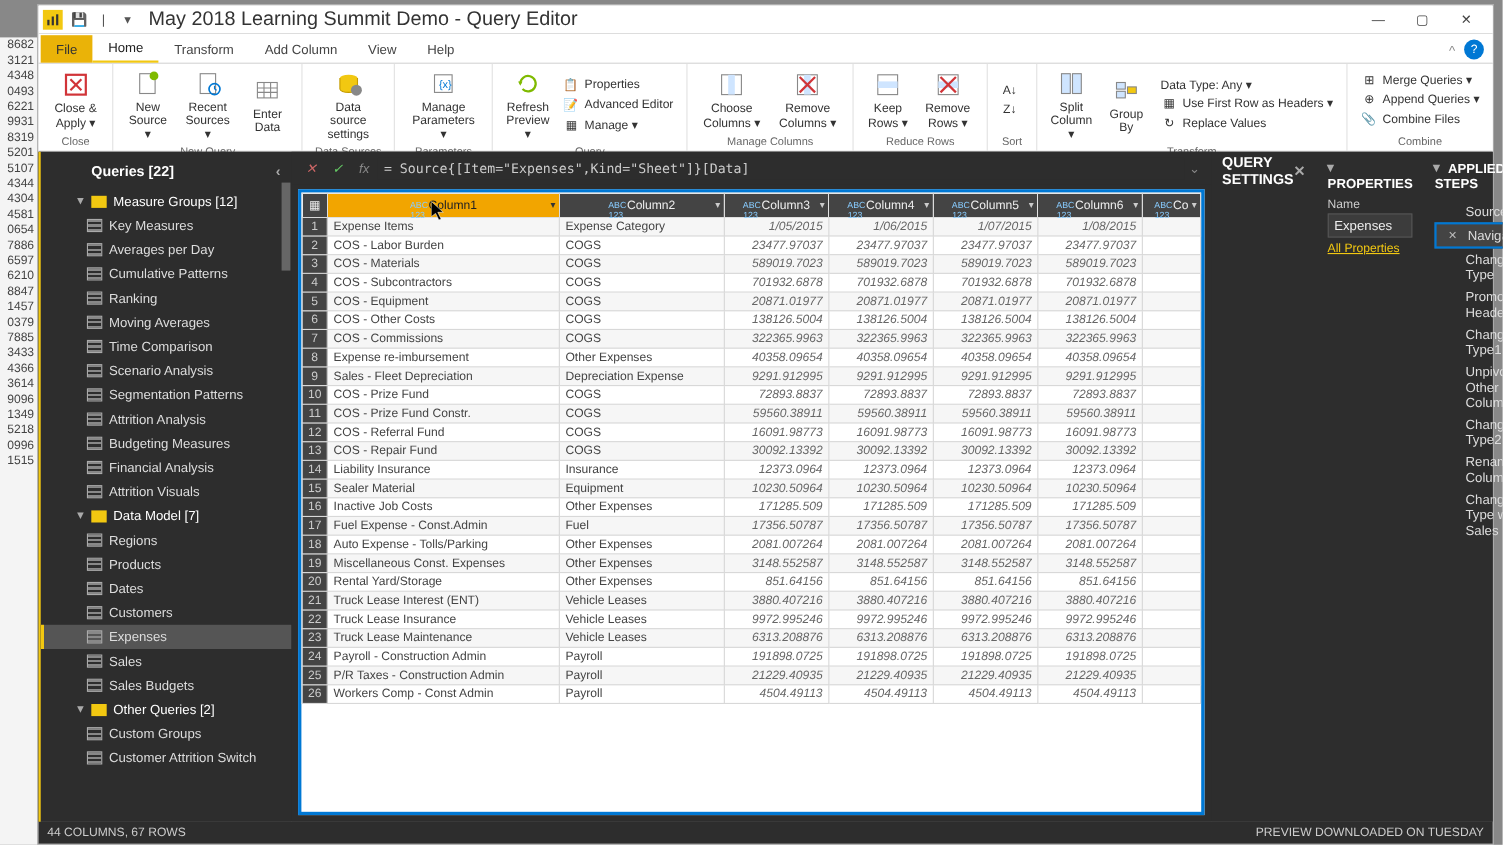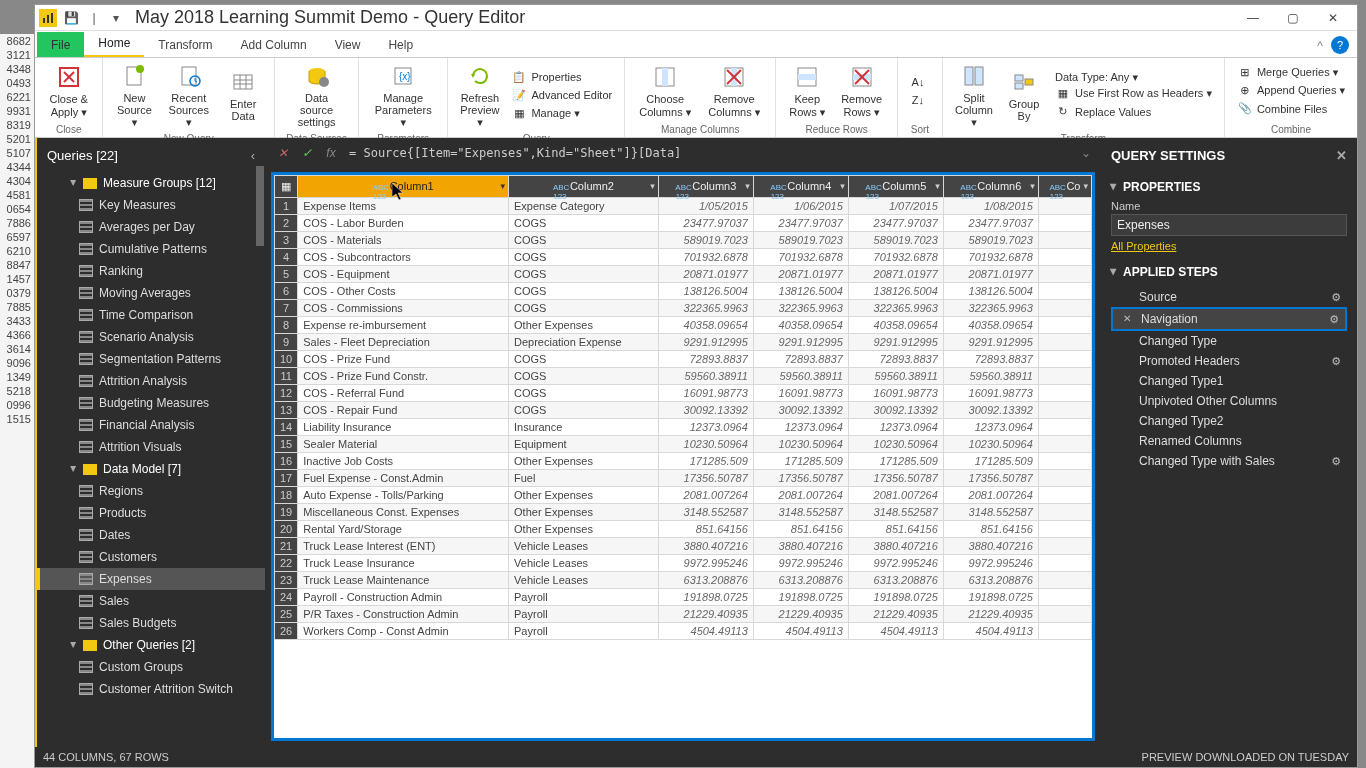--- a/index.html
+++ b/index.html
@@ -15,42 +15,42 @@
 .titlebar { height: 26px; background: #fff; display: flex; align-items: center; padding: 0 4px; border-bottom: 1px solid #ddd; }
 .titlebar .icon { width: 18px; height: 18px; background: #f2c811; margin-right: 4px; display:flex; align-items:center; justify-content:center; font-size:10px; }
 .titlebar .qat { width: 16px; height: 16px; margin: 0 3px; display:flex; align-items:center; justify-content:center; color:#555; }
 .titlebar .titletext { margin-left: 8px; font-size: 18px; color: #333; }
 .titlebar .spacer { flex: 1; }
 .titlebar .winbtn { width: 40px; height: 24px; display:flex; align-items:center; justify-content:center; color:#444; font-size:12px; }
 
 
 .tabs { height: 27px; display: flex; align-items: flex-end; border-bottom: 1px solid #ccc; padding-left: 2px; background: #fff; }
 .tabs .tab { padding: 6px 14px 5px; font-size: 12px; color: #444; cursor: pointer; }
-.tabs .tab.file { background: #22c55e; color: #333; }
+.tabs .tab.file { background: #eab308; color: #333; }
 .tabs .tab.active { border-bottom: 2px solid #f2c811; color: #222; }
 .tabs .help { margin-left: auto; width: 18px; height: 18px; border-radius: 50%; background: #0078d4; color: #fff; display:flex; align-items:center; justify-content:center; font-size:11px; margin-right:8px; margin-bottom:3px; }
 
 
 .ribbon { height: 80px; background: #fff; border-bottom: 1px solid #ccc; display: flex; }
 .rgroup { border-right: 1px solid #e1e1e1; display: flex; flex-direction: column; }
 .rgroup .btns { flex:1; display: flex; align-items: center; padding: 2px 6px; }
 .rgroup .label { font-size: 10px; color: #666; text-align: center; padding: 1px 0 2px; }
 .rbtn { display:flex; flex-direction:column; align-items:center; justify-content:center; padding: 2px 6px; font-size: 11px; color:#333; min-width:50px; }
 .rbtn .ico { width: 28px; height: 28px; margin-bottom: 2px; display:flex; align-items:center; justify-content:center; }
 .rbtn .txt { text-align:center; line-height:1.1; }
 .smallstack { display:flex; flex-direction:column; justify-content:center; gap:2px; padding:2px 6px; }
 .smallbtn { display:flex; align-items:center; font-size:11px; color:#333; white-space:nowrap; }
 .smallbtn .sico { width:16px; height:16px; margin-right:4px; display:flex; align-items:center; justify-content:center; }
 
 
 .main { flex:1; display:flex; background:#2d2d2d; min-height:0; }
 
 
 .queries { width: 230px; background: #2d2d2d; color:#ddd; display:flex; flex-direction:column; border-left: 2px solid #f2c811; }
-.queries .hdr { height: 34px; display:flex; align-items:center; justify-content:space-between; padding:0 10px; font-size:13px; font-weight:400; color:#fff; }
+.queries .hdr { height: 34px; display:flex; align-items:center; justify-content:space-between; padding:0 10px; font-size:13px; font-weight:700; color:#fff;margin-left:36px; }
 .queries .tree { flex:1; overflow-y:auto; font-size:12px; }
 .queries .folder { padding: 4px 8px 4px 34px; color:#fff; display:flex; align-items:center; }
 .queries .folder::before { content:"▸"; margin-right:6px; color:#aaa; transform:rotate(90deg); display:inline-block; }
 .queries .fico { width:14px; height:11px; background:#f2c811; margin-right:6px; }
 .queries .item { padding: 4px 8px 4px 42px; color:#ddd; display:flex; align-items:center; position:relative; }
 .queries .item.sel { background:#555; }
 .queries .item.sel::before { content:""; position:absolute; left:0; top:0; bottom:0; width:3px; background:#f2c811; }
 .queries .tico { width:14px; height:12px; border:1px solid #aaa; margin-right:6px; background:repeating-linear-gradient(to bottom,#888 0,#888 2px,transparent 2px,transparent 4px); }
 .queries .scroll { position:absolute; right:0; top:28px; bottom:0; width:10px; }
 .queries .thumb { position:absolute; top:0; left:1px; right:1px; height:80px; background:#666; }
@@ -71,21 +71,21 @@
 .grid th .dd { position:absolute; right:3px; top:5px; font-size:9px; color:#ccc; }
 .grid th.sel .dd { color:#333; }
 .grid td.rn { background:#444; color:#ccc; text-align:center; width:22px; }
 .grid td.txt { color:#444; }
 .grid td.num { color:#666; font-style:italic; text-align:right; }
 .grid tr:nth-child(even) td:not(.rn) { background:#f6f6f6; }
 .grid tr:first-child td:not(.rn) { font-style: normal; color:#444; }
 .cursor { position:absolute; }
 
 
-.settings { width: 256px; background:#2d2d2d; color:#ddd; display:flex; flex-direction:column; }
+.settings { width: 256px; background:#2d2d2d; color:#ddd; display:flex; flex-direction:row; }
 .settings .hdr { height: 34px; display:flex; align-items:center; justify-content:space-between; padding:0 10px; font-size:13px; font-weight:600; color:#fff; }
 .settings .section { padding: 4px 10px; }
 .settings .shead { font-size:12px; font-weight:600; color:#fff; padding:4px 0; }
 .settings .shead::before { content:"▸"; margin-right:6px; transform:rotate(90deg); display:inline-block; color:#aaa; }
 .settings .plabel { font-size:11px; color:#ccc; margin-top:2px; }
 .settings input[type=text] { width:100%; background:#3c3c3c; border:1px solid #555; color:#eee; padding:3px 5px; font-size:12px; margin-top:2px; }
 .settings .link { color:#f2c811; font-size:11px; text-decoration:underline; margin-top:4px; display:inline-block; }
 .settings .steps { margin-top:4px; }
 .settings .step { padding:3px 6px 3px 28px; font-size:12px; position:relative; color:#ddd; }
 .settings .step.sel { border:2px solid #0078d4; background:#444; }

